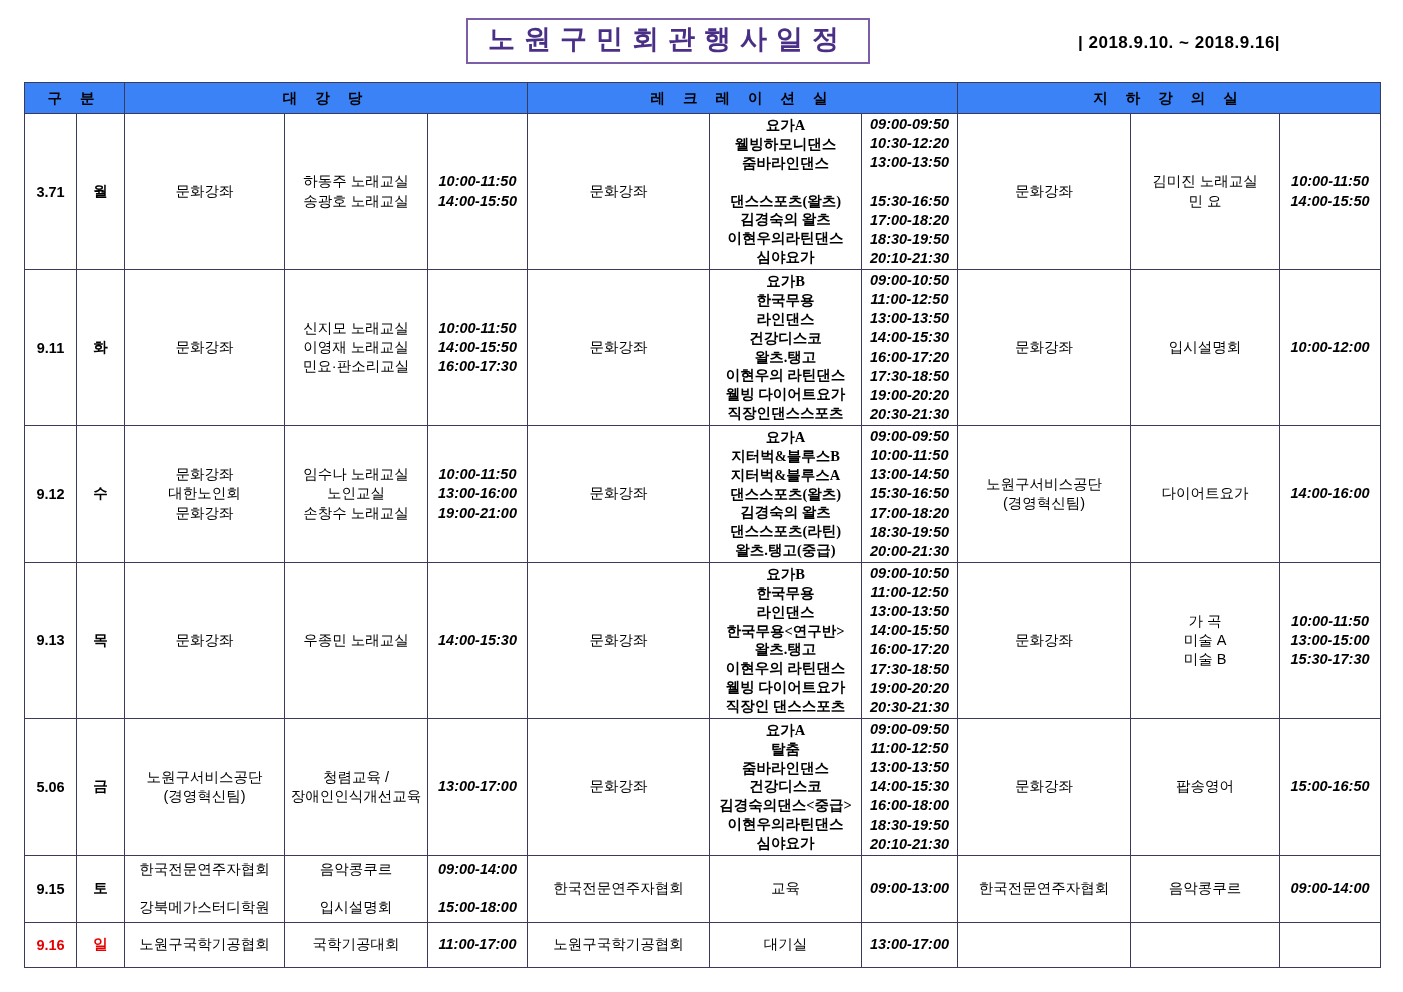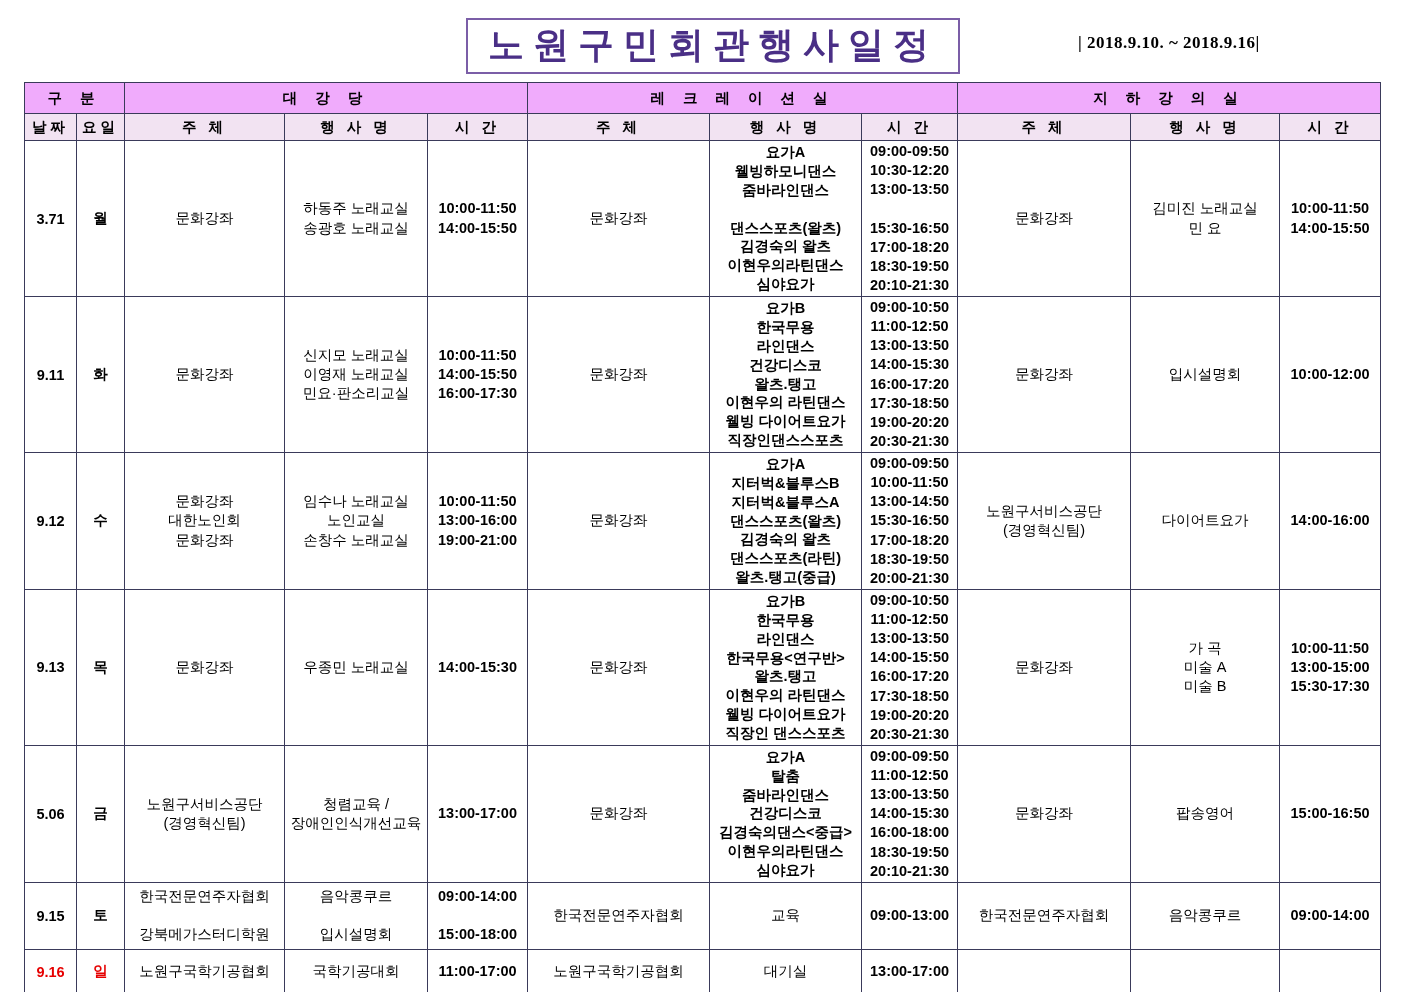--- a/index.html
+++ b/index.html
@@ -30,58 +30,57 @@
   }
   .title-box {
     position: absolute;
     left: 466px;
     top: 18px;
     border: 2px solid #7b5ea7;
     background: #ffffff;
     padding: 5px 20px 7px 20px;
   }
   .title-text {
-    font-size: 36px;
+    font-size: 27px;
     font-weight: bold;
     letter-spacing: 9px;
     color: #4a2f86;
     white-space: nowrap;
     line-height: 1.1;
     text-align: right;
   }
   .date-range {
     position: absolute;
     left: 1078px;
     top: 33px;
     font-size: 17px;
     font-weight: bold;
     letter-spacing: 0.5px;
     white-space: nowrap;
-    font-family: Liberation Serif, serif;
   }
 
   
   table.schedule {
     position: absolute;
     left: 24px;
     top: 82px;
     border-collapse: collapse;
     table-layout: fixed;
     width: 1356px;
     background: #ffffff;
   }
   table.schedule td, table.schedule th {
     border: 1px solid #3a3a5a;
     text-align: center;
     vertical-align: middle;
     font-size: 14.5px;
     padding: 1px 2px;
   }
   .hdr1 td {
-    background: #f0abfc;
+    background: #3b82f6;
     font-weight: bold;
     font-size: 18px;
     letter-spacing: 7px;
     height: 28px;
     padding-left: 7px;
   }
   .hdr2 td {
     background: #f2e3f2;
     font-weight: bold;
     font-size: 14.5px;
@@ -120,22 +119,23 @@
   .day-cell {
     font-weight: bold;
     font-size: 16px;
   }
   .sunday { color: #e60000; }
   .time-cell {
     font-weight: bold;
     font-size: 14.5px;
     line-height: 1.32;
     white-space: pre-line;
-  }
-  .bold { font-weight: bold; }
+    font-style: italic;
+  }
+  .bold { font-weight: bold; font-family: Liberation Serif, serif; }
   .row-tall td { height: 132px; }
   .row-mid td  { height: 64px; }
   .row-short td { height: 42px; }
 </style>
 </head>
 <body>
 
 <div class="page">
 
   <div class="header-row">
@@ -159,33 +159,20 @@
         <col class="c-evt3">
         <col class="c-time3">
     </colgroup>
     <thead>
       <tr class="hdr1">
         <td colspan="2">구 분</td>
         <td colspan="3">대 강 당</td>
         <td colspan="3">레 크 레 이 션 실</td>
         <td colspan="3">지 하 강 의 실</td>
       </tr>
-      <tr class="hdr2">
-        <td>날짜</td>
-        <td>요일</td>
-        <td>주 체</td>
-        <td>행 사 명</td>
-        <td>시 간</td>
-        <td>주 체</td>
-        <td>행 사 명</td>
-        <td>시 간</td>
-        <td>주 체</td>
-        <td>행 사 명</td>
-        <td>시 간</td>
-      </tr>
     </thead>
     <tbody>
 
       <tr class="row-tall">
         <td class="date-cell">3.71</td>
         <td class="day-cell">월</td>
         <td class="cell-multiline">문화강좌</td>
         <td class="cell-multiline">하동주 노래교실
 송광호 노래교실</td>
         <td class="time-cell">10:00-11:50

